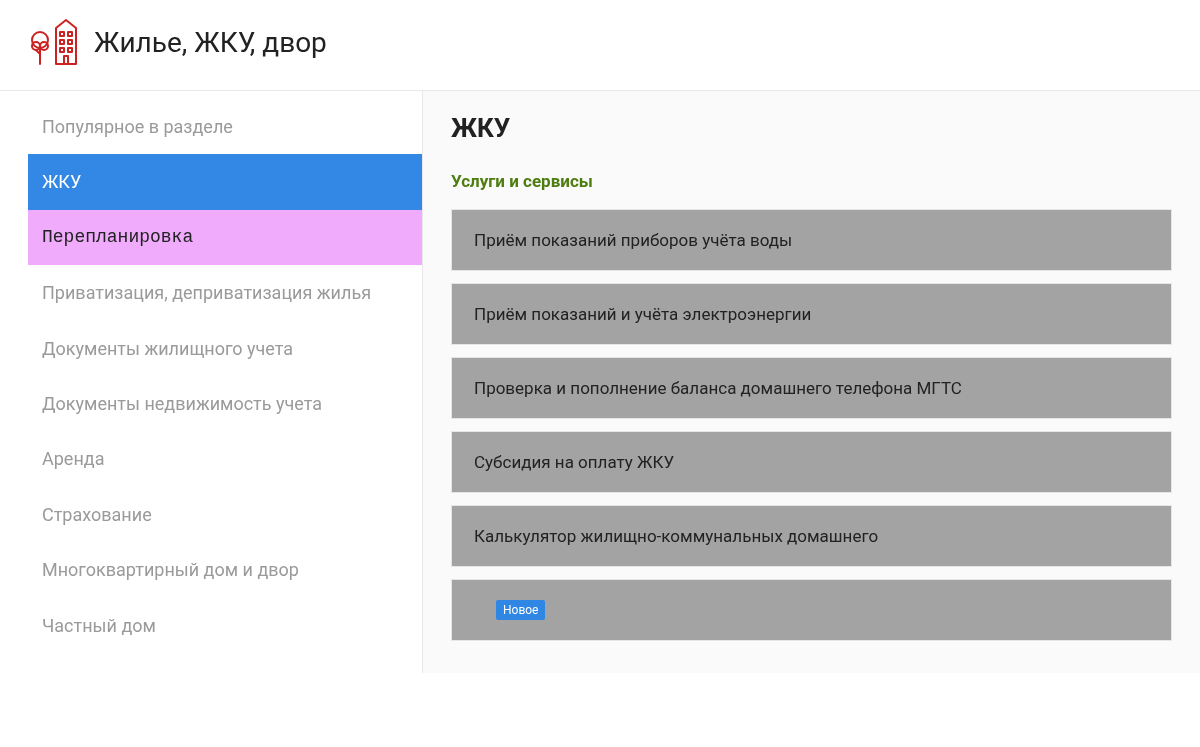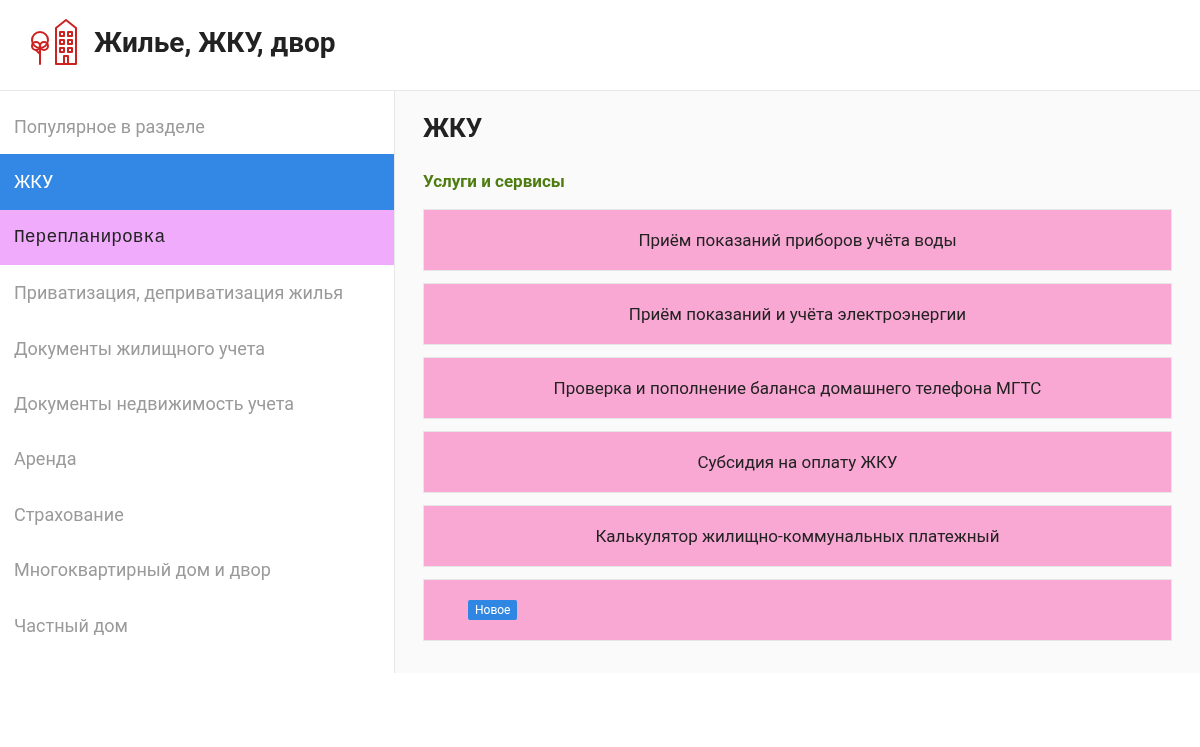--- a/index.html
+++ b/index.html
@@ -16,25 +16,26 @@
       border-bottom: 1px solid #e8e8e8;
     }
     .header-icon {
       width: 48px;
       height: 48px;
       margin-right: 16px;
       flex-shrink: 0;
     }
     .header-title {
       font-size: 28px;
-      font-weight: 700;
+      font-weight: 400;
       color: #222;
     }
     .layout {
       display: flex;
+      padding-left: 28px;
     }
     .sidebar {
       width: 395px;
       border-right: 1px solid #e8e8e8;
       padding-top: 8px;
       flex-shrink: 0;
     }
     .sidebar-item {
       padding: 16px 14px 16px 14px;
       font-size: 18px;
@@ -62,32 +63,31 @@
       color: #222;
       margin-bottom: 28px;
     }
     .section-subtitle {
       font-size: 17px;
       font-weight: 700;
       color: #4d7c0f;
       margin-bottom: 18px;
     }
     .service-item {
-      background: #f9a8d4;
+      background: #a3a3a3;
       border: 1px solid #e6e6e6;
       padding: 20px 22px;
       margin-bottom: 12px;
       font-size: 17px;
       color: #222;
       cursor: pointer;
       position: relative;
       display: flex;
       align-items: center;
       justify-content: space-between;
-      text-align: center;
     }
     .service-label {
       flex: 1;
     }
     .badge {
       background: #2f86e3;
       color: #fff;
       font-size: 12px;
       padding: 3px 7px;
       border-radius: 2px;
@@ -145,20 +145,20 @@
         <div class="service-item">
           <span class="service-label">Приём показаний и учёта электроэнергии</span>
         </div>
         <div class="service-item">
           <span class="service-label">Проверка и пополнение баланса домашнего телефона МГТС</span>
         </div>
         <div class="service-item">
           <span class="service-label">Субсидия на оплату ЖКУ</span>
         </div>
         <div class="service-item">
-          <span class="service-label">Калькулятор жилищно-коммунальных платежный</span>
+          <span class="service-label">Калькулятор жилищно-коммунальных домашнего</span>
         </div>
         <div class="service-item">
           <span class="badge">Новое</span>
         </div>
       </div>
   </main>
 </div>
 
 </body></html>

